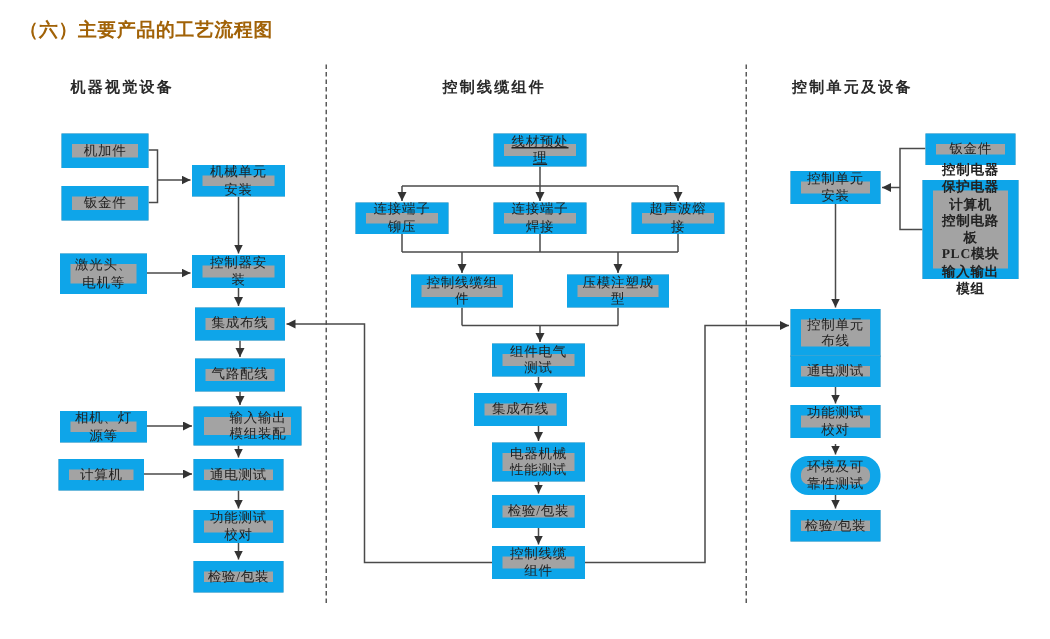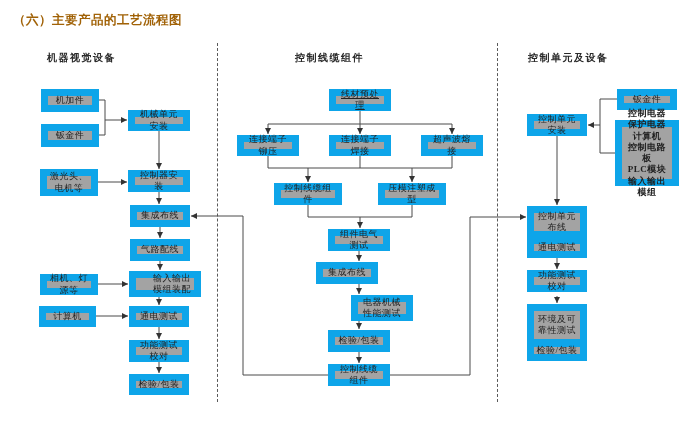--- a/index.html
+++ b/index.html
@@ -114,33 +114,33 @@
   <div class="node" style="left:129px; top:374px; width:60px; height:21px;">检验/包装</div>
 
   <div class="node" style="left:329px; top:89px;  width:62px; height:22px;text-decoration:underline;">线材预处理</div>
   <div class="node" style="left:237px; top:135px; width:62px; height:21px;">连接端子铆压</div>
   <div class="node" style="left:329px; top:135px; width:62px; height:21px;">连接端子焊接</div>
   <div class="node" style="left:421px; top:135px; width:62px; height:21px;">超声波熔接</div>
   <div class="node" style="left:274px; top:183px; width:68px; height:22px;">控制线缆组件</div>
   <div class="node" style="left:378px; top:183px; width:68px; height:22px;">压模注塑成型</div>
   <div class="node" style="left:328px; top:229px; width:62px; height:22px;">组件电气测试</div>
   <div class="node" style="left:316px; top:262px; width:62px; height:22px;">集成布线</div>
-  <div class="node" style="left:328px; top:295px; width:62px; height:26px;margin-left:23px;">电器机械性能测试</div>
+  <div class="node" style="left:328px; top:295px; width:62px; height:26px;">电器机械性能测试</div>
   <div class="node" style="left:328px; top:330px; width:62px; height:22px;">检验/包装</div>
   <div class="node" style="left:328px; top:364px; width:62px; height:22px;">控制线缆组件</div>
 
   <div class="node" style="left:617px; top:89px;  width:60px; height:21px;">钣金件</div>
   <div class="node multiline" style="left:615px; top:120px; width:64px; height:66px;">
     <span class="ln">控制电器</span>
     <span class="ln">保护电器</span>
     <span class="ln">计算机</span>
     <span class="ln">控制电路板</span>
     <span class="ln">PLC模块</span>
     <span class="ln">输入输出模组</span>
   </div>
   <div class="node" style="left:527px; top:114px; width:60px; height:22px;">控制单元安装</div>
   <div class="node" style="left:527px; top:206px; width:60px; height:32px;">控制单元布线</div>
   <div class="node" style="left:527px; top:237px; width:60px; height:21px;">通电测试</div>
   <div class="node" style="left:527px; top:270px; width:60px; height:22px;">功能测试校对</div>
-  <div class="node" style="left:527px; top:304px; width:60px; height:42px;">环境及可靠性测试</div>
+  <div class="node" style="left:527px; top:304px; width:60px; height:26px;border-radius:12px;">环境及可靠性测试</div>
   <div class="node" style="left:527px; top:340px; width:60px; height:21px;">检验/包装</div>
 
 </div>
 
 </body></html>

